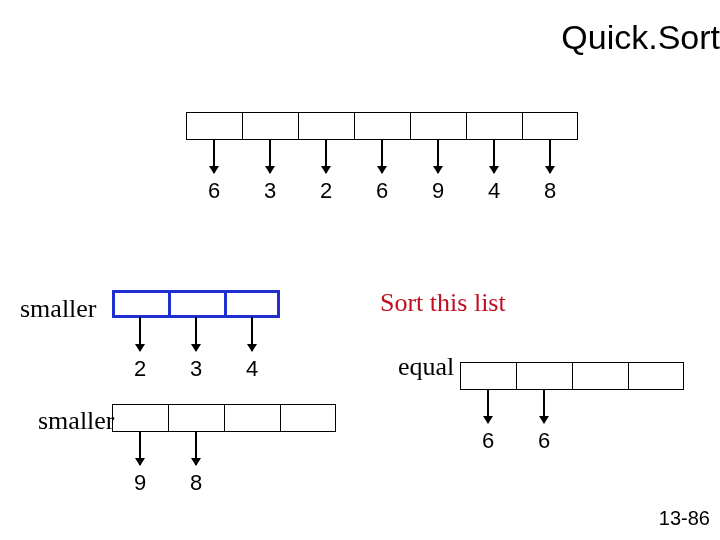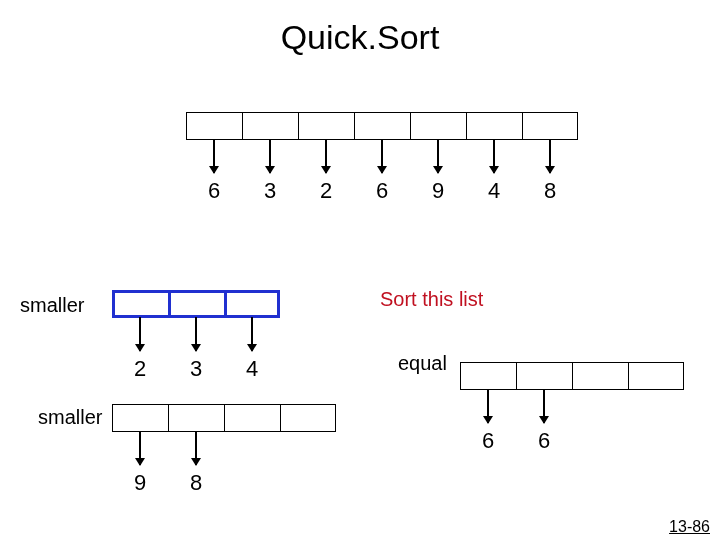--- a/index.html
+++ b/index.html
@@ -10,21 +10,21 @@
     position: relative;
     font-family: Arial, Helvetica, sans-serif;
     background: #fff;
     color: #000;
   }
   .title {
     position: absolute;
     top: 18px;
     left: 0;
     width: 720px;
-    text-align: center;
+    text-align: right;
     font-size: 34px;
     font-weight: 400;
   }
   .row {
     position: absolute;
     display: flex;
   }
   .cell {
     width: 56px;
     height: 28px;
@@ -62,31 +62,31 @@
     border-top: 8px solid #000;
   }
   .num {
     position: absolute;
     font-size: 22px;
     text-align: center;
     width: 56px;
   }
   .label {
     position: absolute;
-    font-size: 20px;
+    font-size: 26px;
+    font-family: Liberation Serif, serif;
   }
   .sort-label {
     color: #c01020;
   }
   .page-num {
     position: absolute;
     right: 10px;
-    bottom: 4px;
-    font-size: 16px;
-    text-decoration: underline;
+    bottom: 10px;
+    font-size: 20px;
   }
 </style>
 </head>
 <body>
 
 <div class="title">Quick.Sort</div>
 
 <div class="row" id="top-row" style="left:186px; top:112px;">
     <div class="cell"></div>
     <div class="cell"></div>

